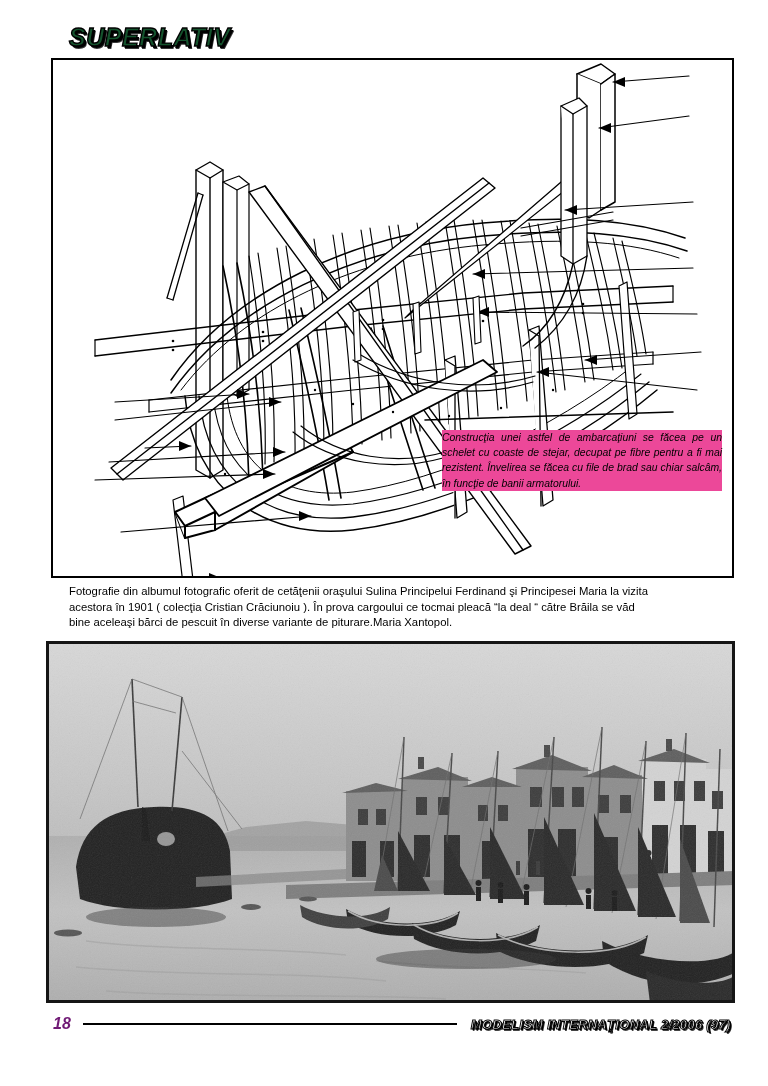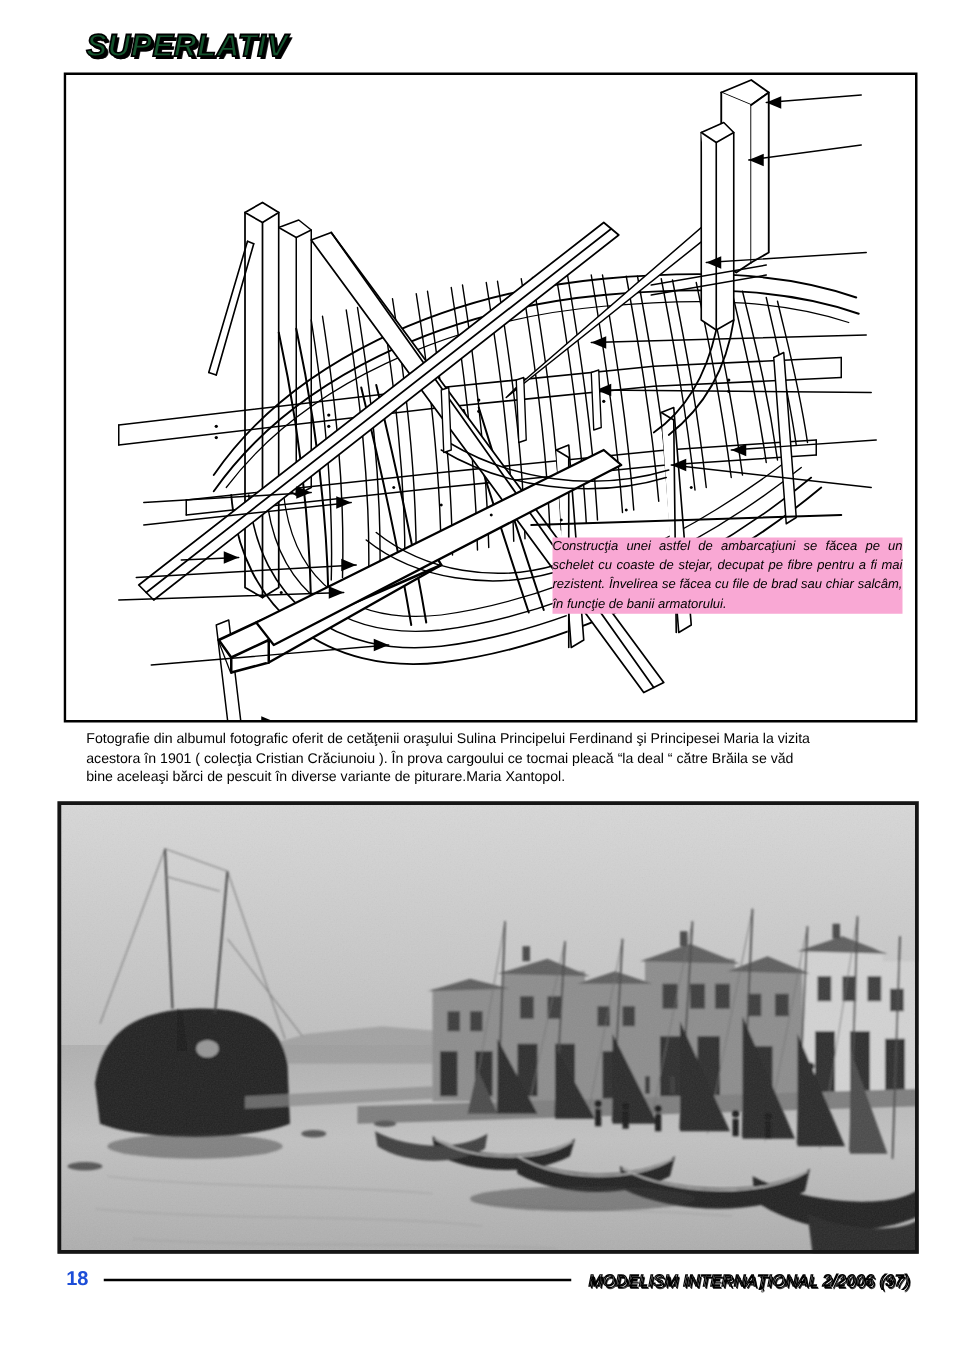--- a/index.html
+++ b/index.html
@@ -64,21 +64,21 @@
     position: absolute;
     left: 389px;
     top: 370px;
     width: 280px;
     font-family: "Liberation Sans", sans-serif;
     font-style: italic;
     font-size: 10.4px;
     line-height: 15.2px;
     color: #000000;
     text-align: justify;
-    background: #f9a8d4;
+    background: #ec4899;
     z-index: 5;
   }
 
   
   #photo-caption {
     position: absolute;
     left: 69px;
     top: 584px;
     width: 682px;
     font-size: 11.3px;
@@ -112,32 +112,33 @@
     left: 53px;
     top: 1012px;
     width: 684px;
     height: 24px;
     display: flex;
     align-items: center;
   }
   #page-number {
     font-size: 16px;
     font-weight: bold;
-    color: #1d4ed8;
+    font-style: italic;
+    color: #701a75;
     margin-right: 12px;
   }
   #footer-rule {
     flex: 0 0 374px;
     height: 2px;
     background: #000000;
     margin-right: 14px;
   }
   .footer-outline {
     font-family: "Liberation Sans", sans-serif;
-    font-weight: normal;
+    font-weight: bold;
     font-style: italic;
     font-size: 13px;
     letter-spacing: 0.3px;
     color: #ffffff;
     -webkit-text-stroke: 1px #000000;
     text-shadow:
       1.4px 1.4px 0 #000000,
       1.8px 1.8px 0 #444444;
     white-space: nowrap;
   }

